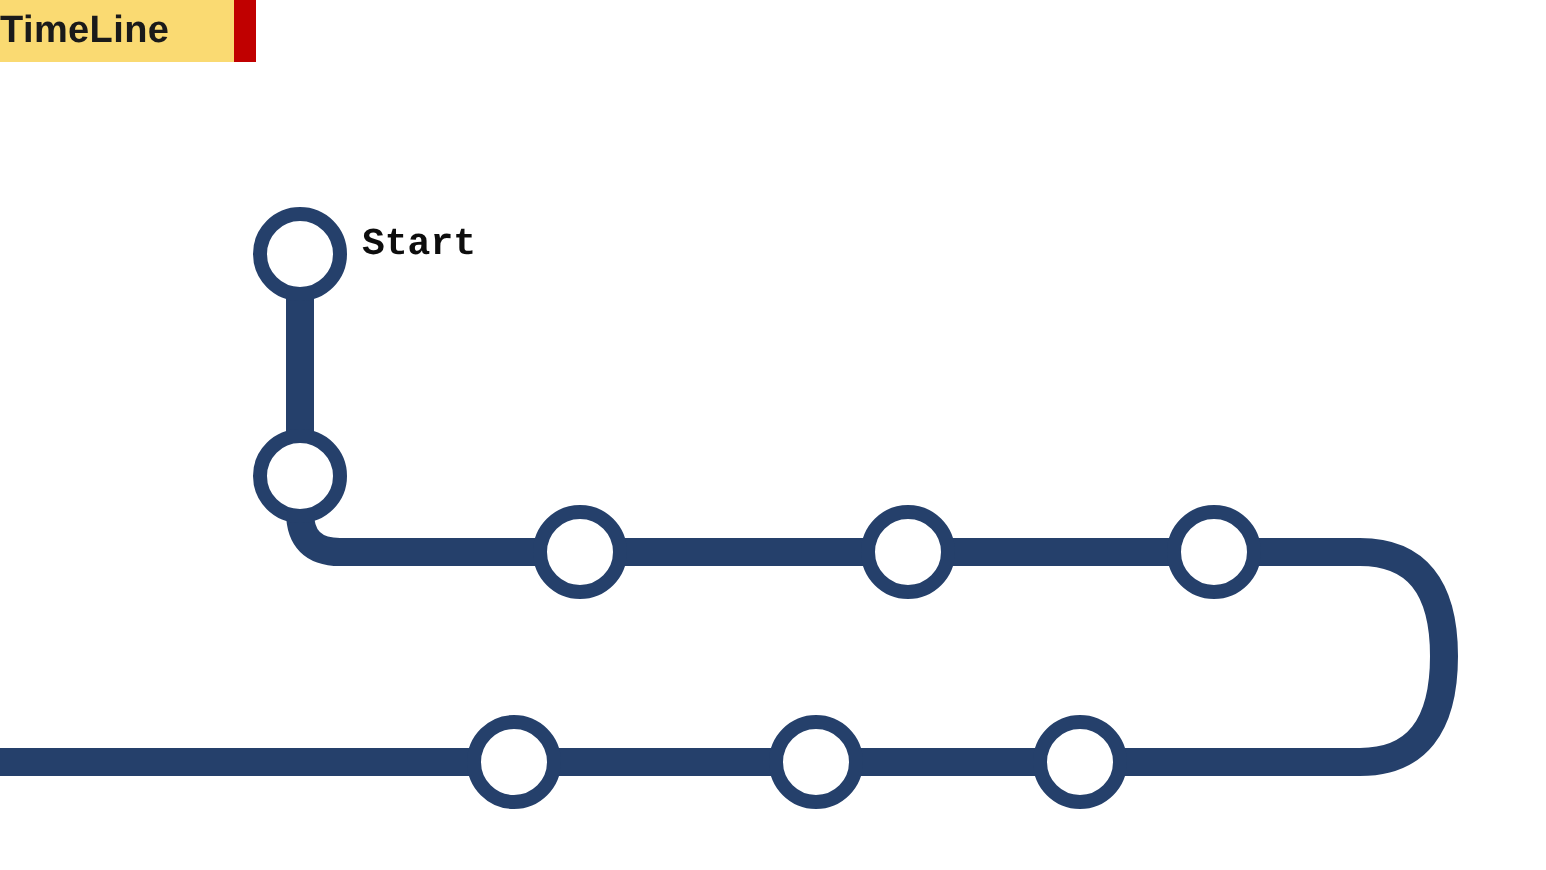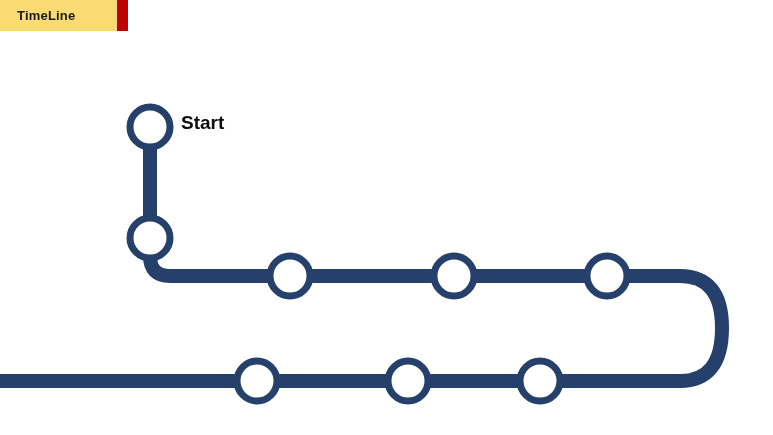--- a/index.html
+++ b/index.html
@@ -28,25 +28,24 @@
     height: 31px;
   }
   #banner-bg {
     width: 117px;
     height: 31px;
     background: #fada72;
     display: flex;
     align-items: center;
   }
   #banner-title {
-    font-size: 13px;
+    font-size: 19px;
     font-weight: bold;
     color: #1a1a1a;
     letter-spacing: 0.2px;
-    padding-left: 17px;
     line-height: 1;
     white-space: nowrap;
   }
   #banner-accent {
     width: 11px;
     height: 31px;
     background: #c00000;
   }
   
   #timeline-svg {
@@ -59,20 +58,21 @@
   
   #start-label {
     position: absolute;
     left: 181px;
     top: 113px;
     font-size: 19px;
     font-weight: bold;
     color: #0d0d0d;
     line-height: 1;
     white-space: nowrap;
+    font-family: Liberation Mono, monospace;
   }
 </style>
 </head>
 <body>
 
 <div id="slide" style="width: 773px; height: 435px; background: rgb(255, 255, 255);">
 
   <div id="banner">
     <div id="banner-bg" style="background: rgb(250, 218, 114);">
       <span id="banner-title" style="color: rgb(26, 26, 26);">TimeLine</span>

